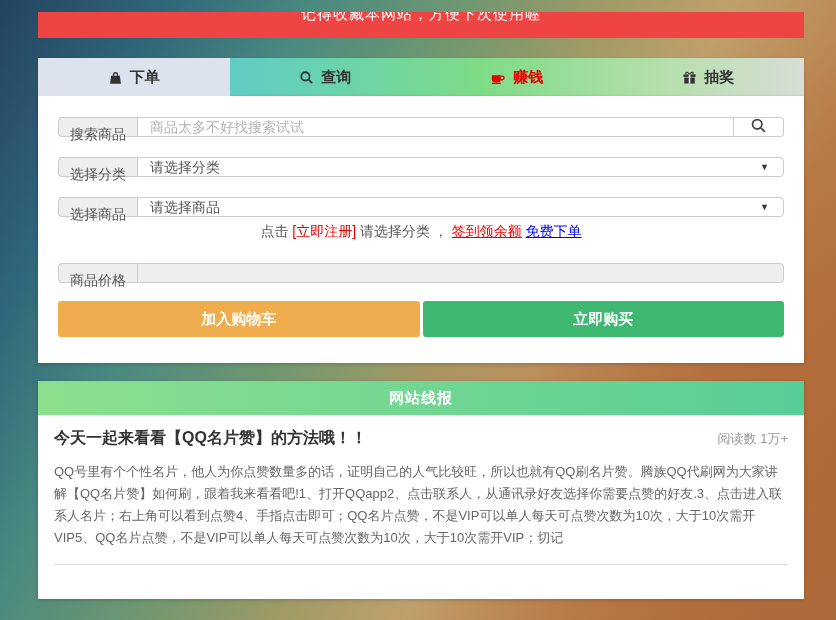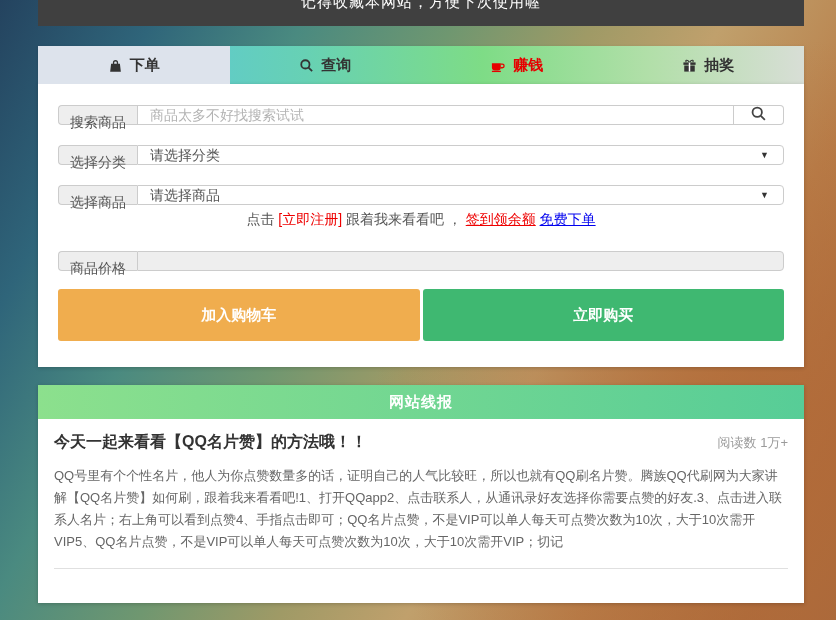--- a/index.html
+++ b/index.html
@@ -5,21 +5,21 @@
   html,body{margin:0;padding:0;}
   body{
     width:836px;height:620px;overflow:hidden;
     font-family:"Liberation Sans","DejaVu Sans",sans-serif;
     background:
       radial-gradient(circle at 92% 70%, rgba(178,106,56,.85) 0%, rgba(178,106,56,0) 45%),
       linear-gradient(118deg,#24435f 0%,#2f657a 14%,#4a8a80 27%,#6f9770 40%,#9f9a66 52%,#c0a06c 63%,#b97f4a 78%,#ad6c3c 92%,#a8693c 100%);
   }
   .container{width:766px;margin:0 auto;position:relative;left:3px;}
   
-  .banner{height:26px;background:#404040;overflow:hidden;text-align:center;}
+  .banner{height:26px;background:#ef4444;overflow:hidden;text-align:center;margin-top:12px;}
   .banner-text{display:block;margin-top:-8px;font-size:15px;line-height:20px;color:#fff;letter-spacing:1px;}
   
   .tabs{
     margin-top:20px;height:38px;display:flex;
     background:linear-gradient(90deg,#55c1e9 0%,#67d1b4 35%,#7edc86 58%,#b2dfa9 80%,#d8ded6 100%);
     box-shadow:0 1px 3px rgba(0,0,0,.15);
     justify-content:flex-end;
   }
   .tab{flex:1;display:flex;align-items:center;justify-content:center;gap:7px;
     font-size:15px;font-weight:bold;color:#333;cursor:pointer;}
@@ -50,21 +50,21 @@
     font-size:14px;color:#555;line-height:32px;display:flex;justify-content:space-between;
     align-items:center;cursor:pointer;background:#fff;
   }
   .caret{font-size:9px;color:#333;margin-right:2px;}
   .promo{text-align:center;font-size:14px;color:#555;margin:6px 0 22px 0;}
   .promo a{text-decoration:none;cursor:pointer;}
   .promo a.red{color:#ee0000;}
   .promo a.blue{color:#0000ee;}
   .promo a.u{text-decoration:underline;}
   .btn-row{display:flex;gap:3px;margin-top:18px;}
-  .btn{flex:1;height:52px;border:none;border-radius:3px;color:#fff;font-size:15px;
+  .btn{flex:1;height:36px;border:none;border-radius:3px;color:#fff;font-size:15px;
     font-weight:bold;cursor:pointer;font-family:inherit;}
   .btn.orange{background:#f0ad4e;}
   .btn.green{background:#3fb871;}
   
   .news-card{margin-top:18px;}
   .news-header{
     height:34px;line-height:34px;text-align:center;color:#fff;font-size:15px;font-weight:bold;
     background:linear-gradient(90deg,#8ce08d 0%,#57cd97 100%);letter-spacing:1px;
   }
   .news-body{padding:13px 16px 20px 16px;}
@@ -151,21 +151,21 @@
       <span class="addon">选择商品</span>
       <div class="selectbox">
         <span>请选择商品</span>
         <span class="caret">▼</span>
       </div>
     </div>
 
     <div class="promo">
       <span>点击</span>
       <a class="red">[立即注册]</a>
-      <span>跟着我来看看吧 ，</span>
+      <span>请选择分类 ，</span>
       <a class="red u">签到领余额</a>
       <a class="blue u">免费下单</a>
     </div>
 
     <div class="igroup" style="margin-bottom:0;">
       <span class="addon">商品价格</span>
       <input class="field" type="text" disabled="" value="" style="">
     </div>
 
     <div class="btn-row">

